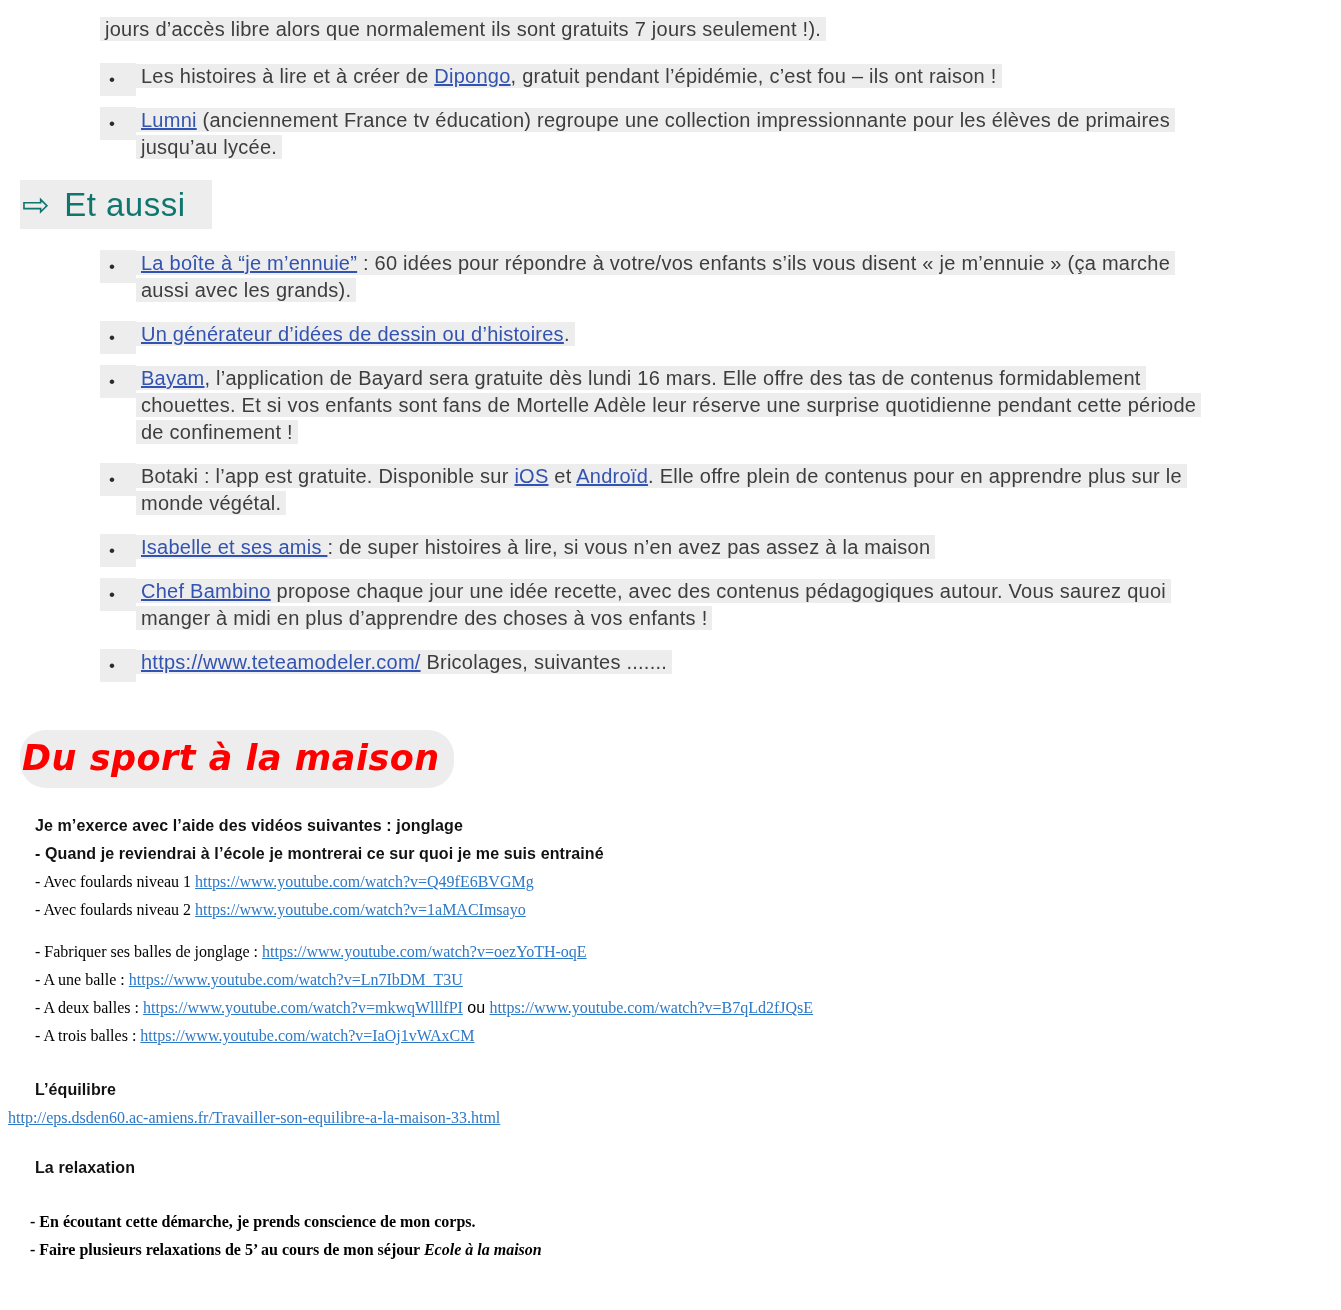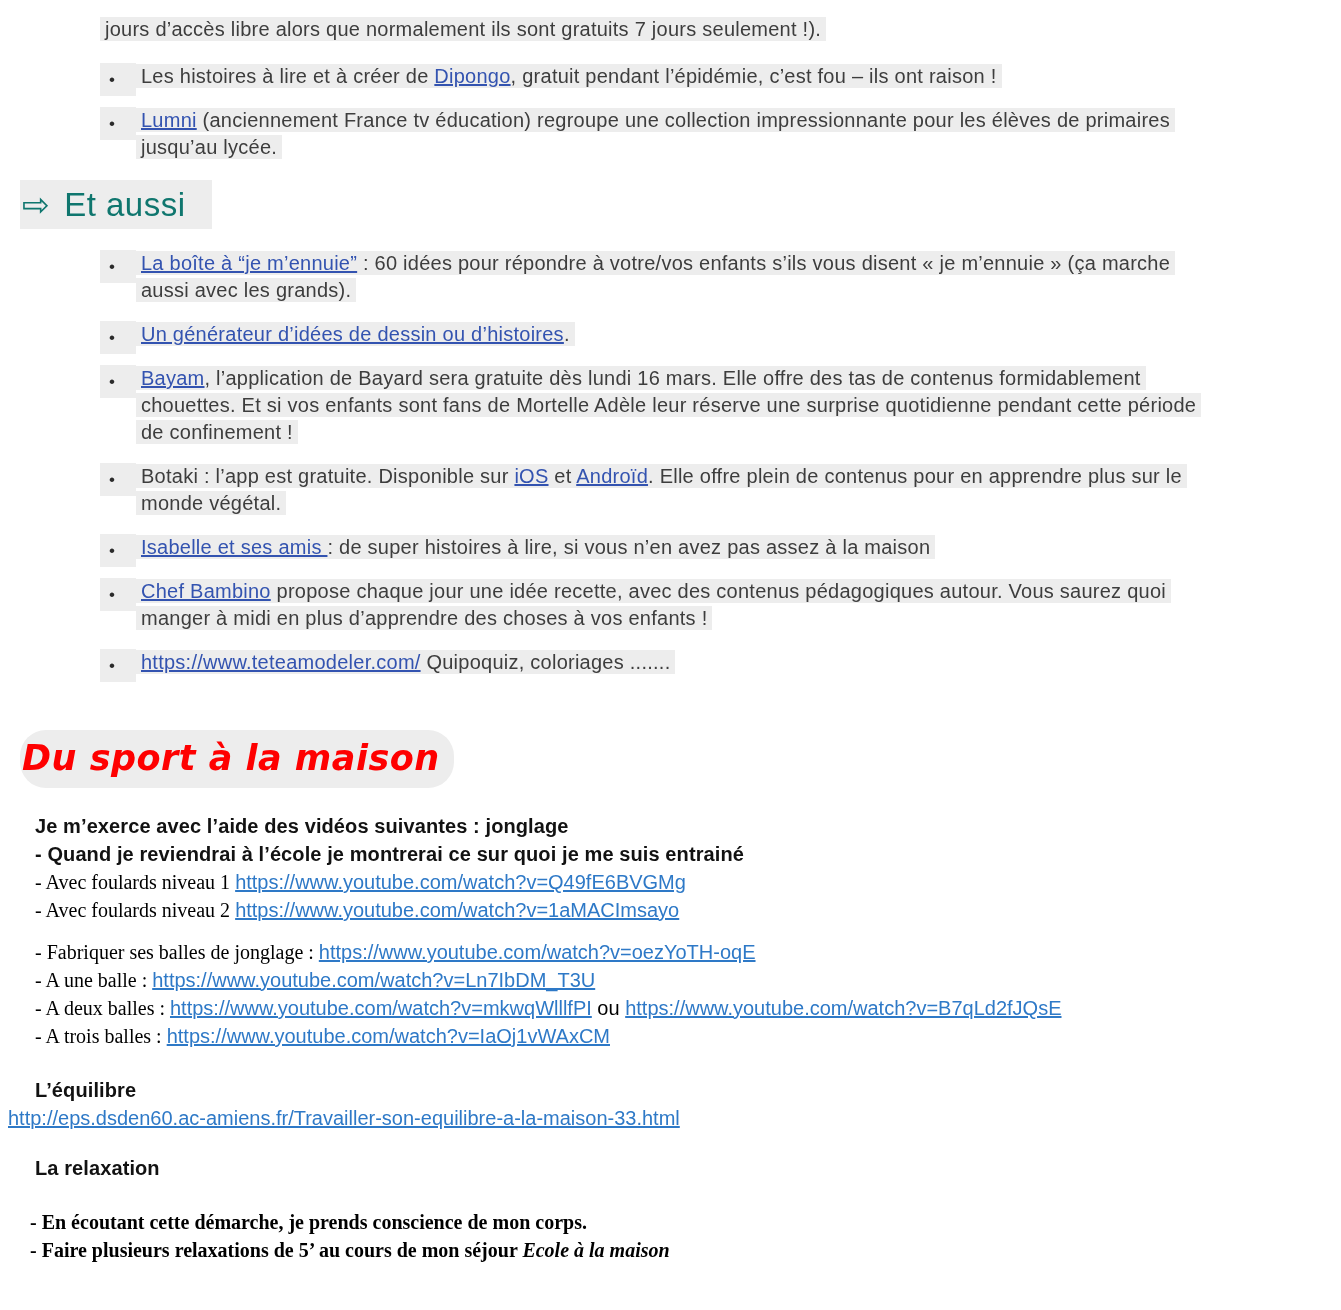--- a/index.html
+++ b/index.html
@@ -38,21 +38,21 @@
     max-width:1085px;
     font-size:20px;line-height:27px;letter-spacing:.25px;
   }
   ul.blist li{position:relative;margin-bottom:17px;}
   ul.blist .marker{
     position:absolute;left:-36px;top:0;width:36px;height:33px;
     padding:3px 0 3px 9px;background:var(--c-highlight);
     font-size:17px;color:#2b2b2b;
   }
   .seg-link{color:var(--c-link);text-decoration:underline;cursor:pointer;}
-  .seg-slink{color:var(--c-sport-link);text-decoration:underline;cursor:pointer;font-family:Liberation Sans, sans-serif;text-align:right;}
+  .seg-slink{color:var(--c-sport-link);text-decoration:underline;cursor:pointer;font-family:Liberation Serif, serif;text-align:right;}
   .seg-it{font-style:italic;}
   .seg-sans{font-family:"Liberation Sans",sans-serif;}
 
   
   h2.et-aussi{
     margin:24px 0 26px 0;
     font-size:33px;font-weight:400;color:#0f766e;
     letter-spacing:.5px;
   }
   h2.et-aussi .hl{padding:6px 26px 6px 2px;}
@@ -63,21 +63,21 @@
     font-size:35px;font-weight:700;font-style:italic;
     color:var(--c-heading-red);
     letter-spacing:.5px;
   }
   h1.sport-heading .hl{padding:8px 14px 10px 2px;border-radius:26px;}
 
   
   .sport-line{
     font-family:"Liberation Serif",serif;
     color:var(--c-black);
-    font-size:20px;line-height:28px;
+    font-size:16px;line-height:28px;
     margin-left:15px;
   }
   .sport-line.bs{
     font-family:"Liberation Sans",sans-serif;
     font-weight:700;color:#121212;letter-spacing:.1px;
   }
   .sport-line.bserif{font-weight:700;}
   .sport-line.flush{margin-left:-12px;}
   .sport-line.ind10{margin-left:10px;}
   .sp14{height:14px;}
@@ -134,21 +134,21 @@
     <li>
       <span class="marker">•</span>
       <span class="hl"><a class="seg-link" href="#">Isabelle et ses amis </a><span>: de super histoires à lire, si vous n’en avez pas assez à la maison</span></span>
     </li>
     <li>
       <span class="marker">•</span>
       <span class="hl"><a class="seg-link" href="#">Chef Bambino</a><span> propose chaque jour une idée recette, avec des contenus pédagogiques autour. Vous saurez quoi manger à midi en plus d’apprendre des choses à vos enfants !</span></span>
     </li>
     <li>
       <span class="marker">•</span>
-      <span class="hl"><a class="seg-link" href="#">https://www.teteamodeler.com/</a><span> Quipoquiz, coloriages .......</span></span>
+      <span class="hl"><a class="seg-link" href="#">https://www.teteamodeler.com/</a><span> Bricolages, suivantes .......</span></span>
     </li>
   </ul>
 
   <h1 class="sport-heading">
     <span class="hl">Du sport à la maison</span>
   </h1>
 
   <div class="sport">
     <div class="sport-line bs"><span>Je m’exerce avec l’aide des vidéos suivantes : jonglage</span></div>
     <div class="sport-line bs"><span>- Quand je reviendrai à l’école je montrerai ce sur quoi je me suis entrainé</span></div>

